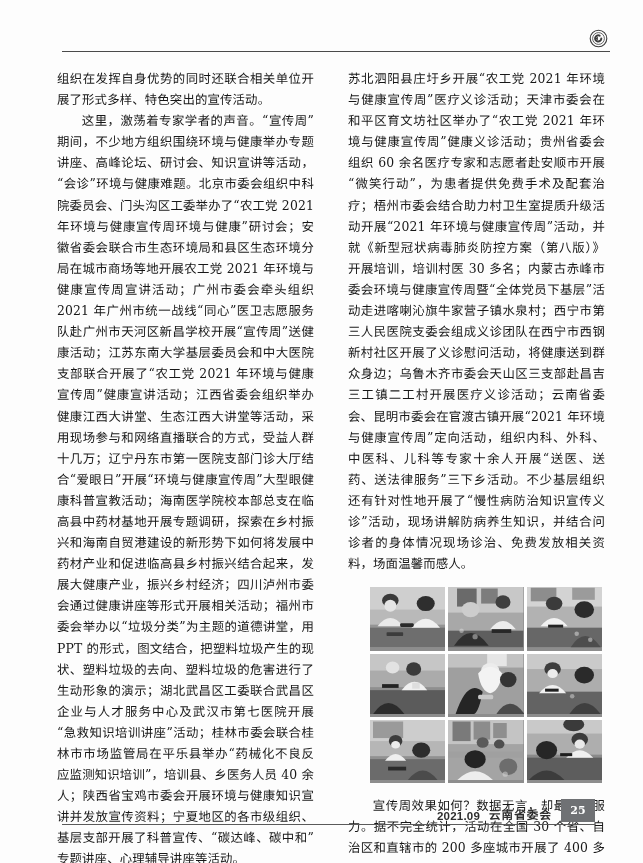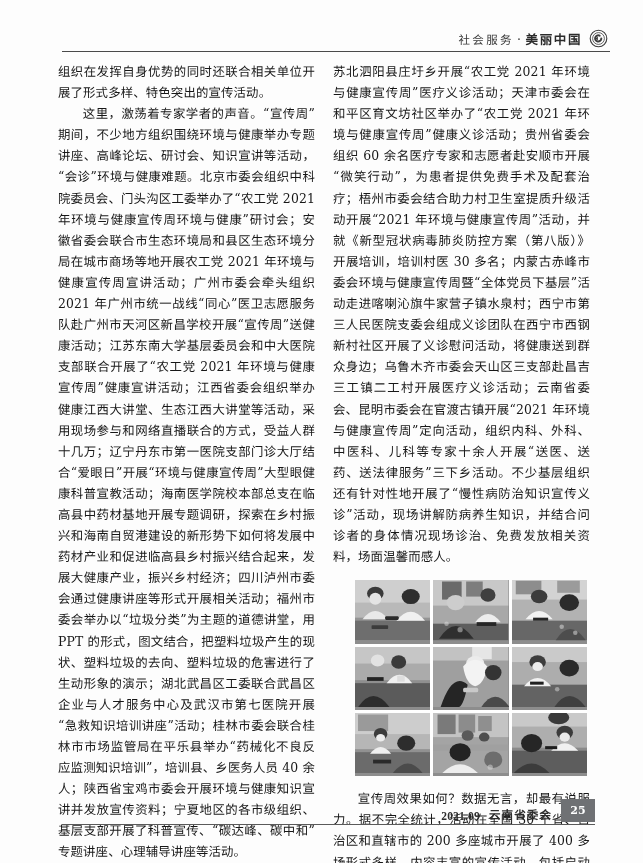--- a/index.html
+++ b/index.html
@@ -70,26 +70,25 @@
     top: 25px;
     width: 548px;
     height: 0;
     border-top: 1.1px solid #4a4a4a;
   }
 
   
   .columns {
     position: absolute;
     left: 57px;
-    top: 61px;
+    top: 68px;
     width: 533px;
     height: 740px;
     display: flex;
-    gap: 18px;
-    justify-content: flex-end;
+    gap: 34px;
   }
   .col {
     width: 257px;
     flex: 0 0 257px;
   }
   .col p {
     margin: 0;
     font-size: 12.4px;
     line-height: 21.1px;
     text-align: justify;
@@ -141,21 +140,21 @@
     display: flex;
     align-items: flex-end;
     justify-content: flex-end;
     gap: 9px;
     height: 17px;
   }
   .footer-date {
     font-size: 11.5px;
     font-weight: 700;
     color: #2d2d2d;
-    font-family: Liberation Serif, serif;
+    font-family: Liberation Sans, sans-serif;
     letter-spacing: 0.2px;
   }
   .footer-journal {
     font-size: 11.5px;
     font-weight: 700;
     color: #2d2d2d;
     letter-spacing: 1.1px;
     font-family: "DejaVu Serif", "Liberation Serif", serif;
   }
   .footer-pagebox {
@@ -179,23 +178,20 @@
     border-top: 1.1px solid #5a5a5a;
   }
 </style>
 </head>
 <body>
 
 <div class="page">
 
   <div class="page-header">
     <div class="header-inner">
-      <div class="header-title">
-        <span class="sect">社会服务</span><span class="sep">·</span><span>美丽中国</span>
-      </div>
       <div class="header-logo">
         <svg width="19" height="19" viewBox="0 0 19 19" aria-hidden="true">
           <circle cx="9.5" cy="9.5" r="8.3" fill="none" stroke="#3d3d3d" stroke-width="1.1"></circle>
           <circle cx="9.5" cy="9.5" r="5.9" fill="none" stroke="#3d3d3d" stroke-width="0.8"></circle>
           <path d="M12.3 9.5 A3.1 3.1 0 1 1 10.6 6.7" fill="none" stroke="#3d3d3d" stroke-width="2.0" stroke-linecap="round"></path>
           <path d="M6.3 9.5 l2.6 -2.0 l0 4.0 z" fill="#3d3d3d"></path>
         </svg>
       </div>
     </div>
     <div class="header-rule"></div>

